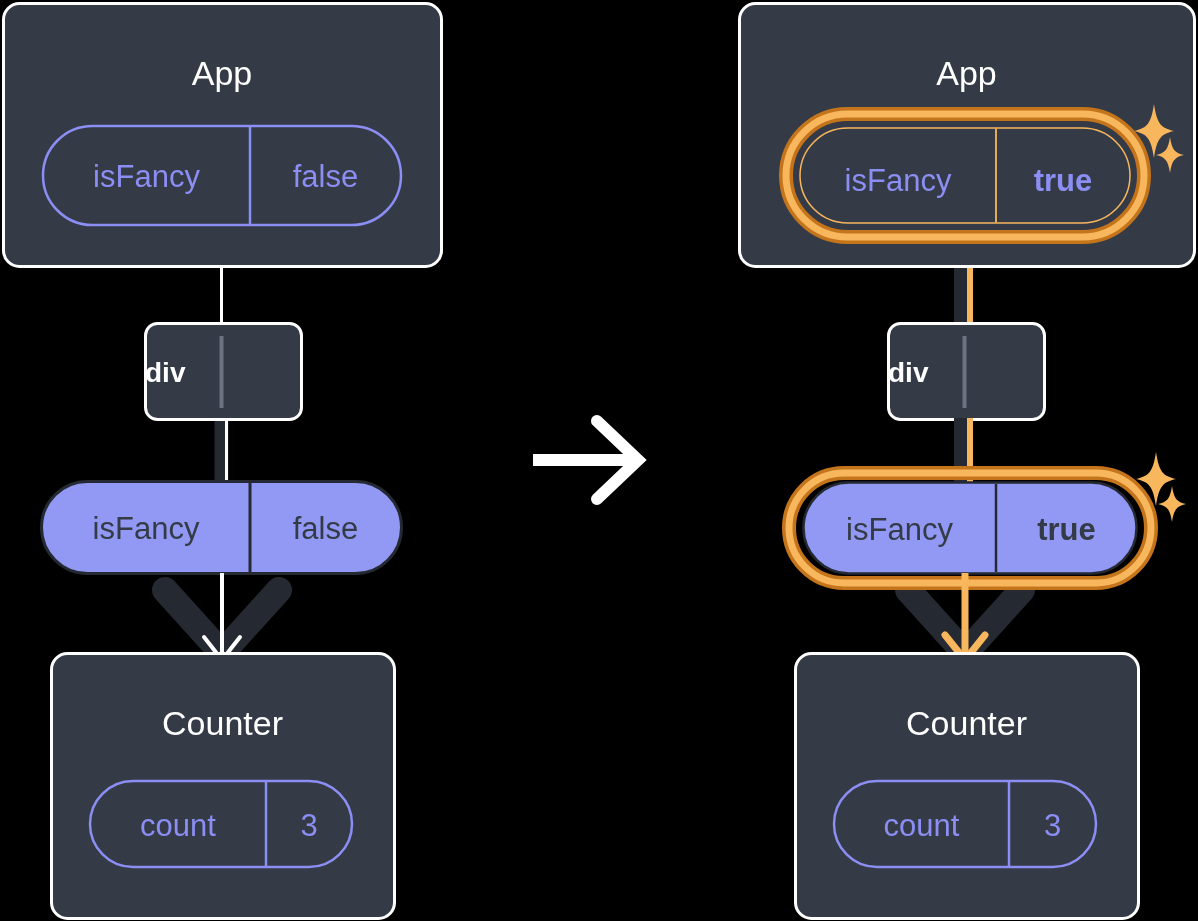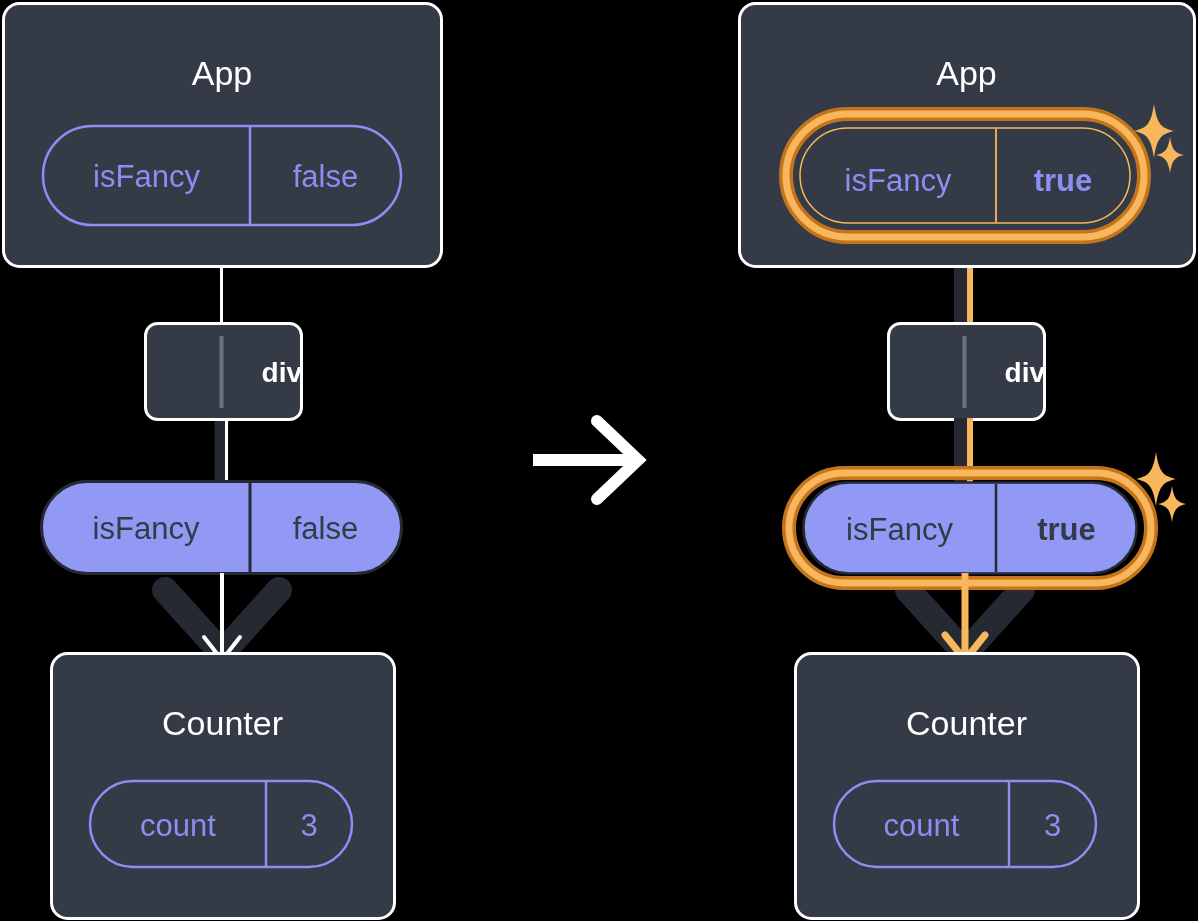--- a/index.html
+++ b/index.html
@@ -34,21 +34,21 @@
   .comp-title {
     color: #ffffff;
     font-size: 34px;
     font-weight: 400;
     text-align: center;
   }
   .tag-label {
     color: #ffffff;
     font-size: 28px;
     font-weight: 700;
-    text-align: right;
+    text-align: left;
   }
   .pill-text-outline {
     color: #8b8ef2;
     font-size: 31px;
     font-weight: 400;
     text-align: center;
   }
   .pill-text-outline.bold {
     font-weight: 700;
   }

